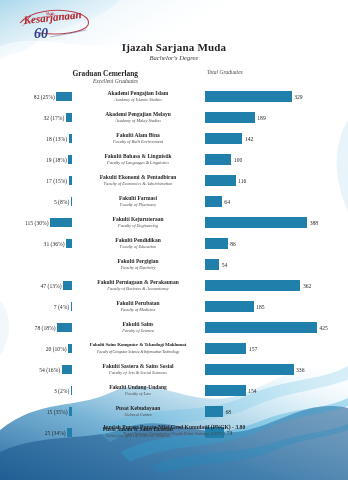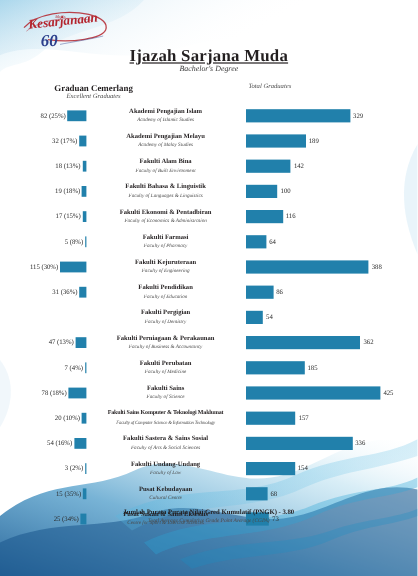--- a/index.html
+++ b/index.html
@@ -12,29 +12,29 @@
   #bg-wash{position:absolute;inset:0;pointer-events:none;z-index:0;}
   
   #page{position:relative;z-index:2;width:348px;height:480px;}
 
   
   #logo{position:absolute;left:16px;top:6px;width:78px;height:36px;}
   #logo svg{display:block;}
 
   
   #title-block{position:absolute;left:0;top:42px;width:348px;text-align:center;}
-  .t-main{font-size:14px;font-weight:bold;color:#231f20;letter-spacing:.2px;line-height:11px;text-decoration:underline;}
+  .t-main{font-size:11px;font-weight:bold;color:#231f20;letter-spacing:.2px;line-height:11px;}
   .t-sub{font-size:6.6px;font-style:italic;color:#3b3b3b;line-height:9px;}
 
   
   #col-heads{position:absolute;top:69px;left:0;width:348px;height:18px;}
   .col-head{position:absolute;}
   .ch-main{font-size:7.4px;font-weight:bold;color:#231f20;line-height:9px;}
   .ch-sub{font-size:5.5px;font-style:italic;color:#4a4a4a;line-height:7px;}
-  #head-left{left:18px;top:0;width:120px;text-align:center;}
+  #head-left{left:18px;top:0;width:120px;text-align:right;}
   #head-right{left:207px;top:0;width:120px;text-align:left;}
 
   
   #rows{position:absolute;top:86px;left:0;width:348px;}
   .row{position:relative;height:21px;}
 
   
   .left-wrap{position:absolute;left:0;top:0;width:72px;height:21px;
              display:flex;align-items:center;justify-content:flex-end;}
   .left-label{font-size:5.6px;color:#2b2b2b;white-space:nowrap;margin-right:1.5px;}

